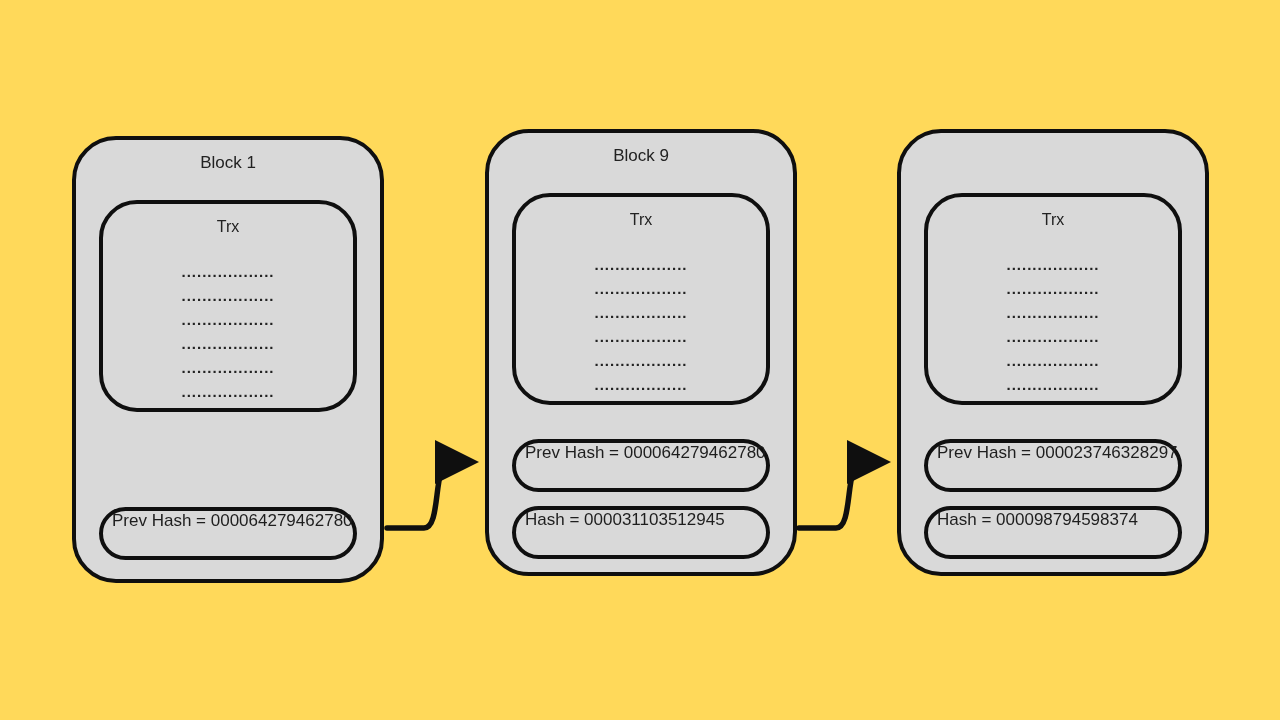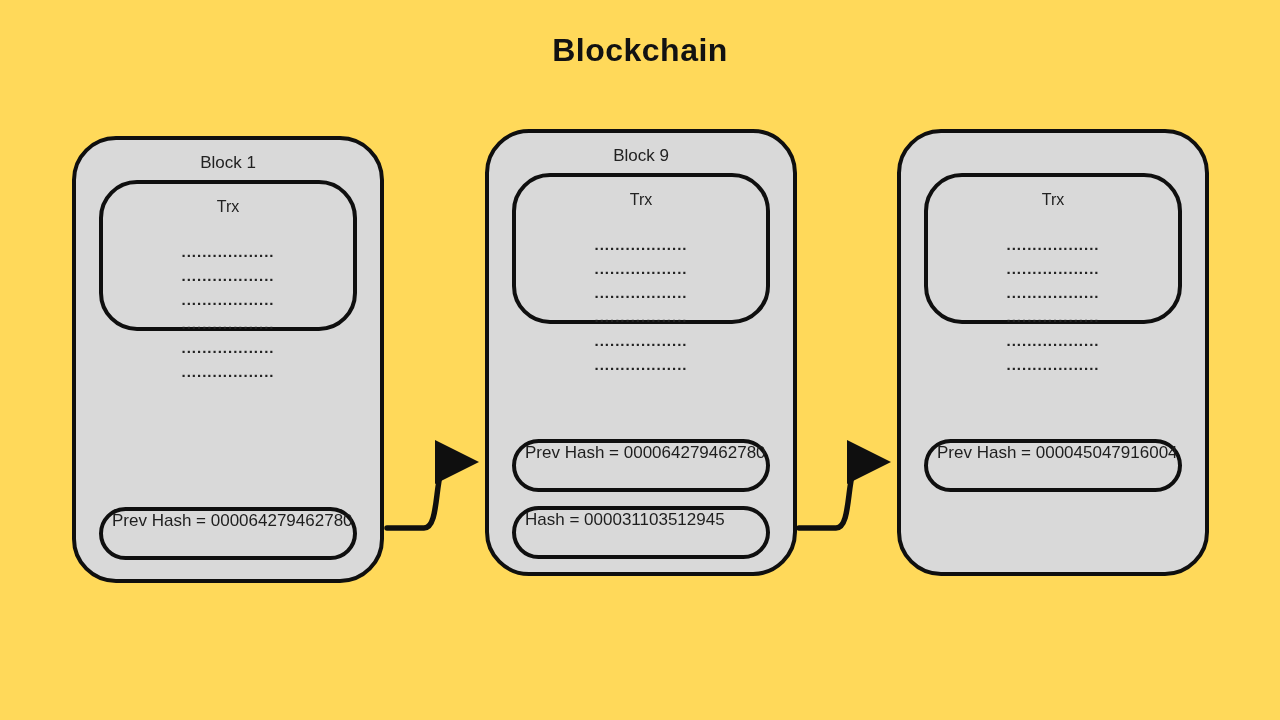--- a/index.html
+++ b/index.html
@@ -46,22 +46,22 @@
   .block-header {
     margin-top: 13px;
     text-align: center;
     font-size: 17px;
     color: #222;
   }
   .trx-box {
     position: absolute;
     left: 23px;
     right: 23px;
-    top: 40px;
-    height: 151px;
+    top: 60px;
+    height: 212px;
     border: 4px solid var(--outline);
     border-radius: 38px;
     background: var(--block-fill);
   }
   .trx-label {
     margin-top: 14px;
     text-align: center;
     font-size: 16px;
     color: #222;
   }
@@ -112,21 +112,20 @@
     stroke-linecap: round;
     stroke-linejoin: round;
   }
   .chain-arrow .arrowhead { fill: var(--outline); }
 </style>
 </head>
 <body>
 
 <div class="canvas">
 
-  <div class="title">Blockchain</div>
 
   <div class="block b1">
     <div class="block-header">Block 1</div>
     <div class="trx-box">
       <div class="trx-label">Trx</div>
       <div class="trx-rows">
         <span class="trx-row">..................</span>
         <span class="trx-row">..................</span>
         <span class="trx-row">..................</span>
         <span class="trx-row">..................</span>
@@ -166,21 +165,24 @@
       <div class="trx-rows">
         <span class="trx-row">..................</span>
         <span class="trx-row">..................</span>
         <span class="trx-row">..................</span>
         <span class="trx-row">..................</span>
         <span class="trx-row">..................</span>
         <span class="trx-row">..................</span>
       </div>
     </div>
     <div class="pill pill-top">
-      <span>Prev Hash = 000045047916004</span>
+      <span>Prev Hash = 000023746328297</span>
+    </div>
+    <div class="pill pill-bottom">
+      <span>Hash = 000098794598374</span>
     </div>
   </div>
 
   <svg class="chain-arrow arrow-1" viewBox="0 0 104 100" xmlns="http://www.w3.org/2000/svg">
     <defs>
       <marker id="head1" markerWidth="8" markerHeight="8" refX="6" refY="4" orient="auto">
         <path class="arrowhead" d="M0,0 L8,4 L0,8 Z"></path>
       </marker>
     </defs>
     <path class="connector" d="M 1 88 H 38 C 56 88, 46 22, 64 22 H 82" marker-end="url(#head1)"></path>

